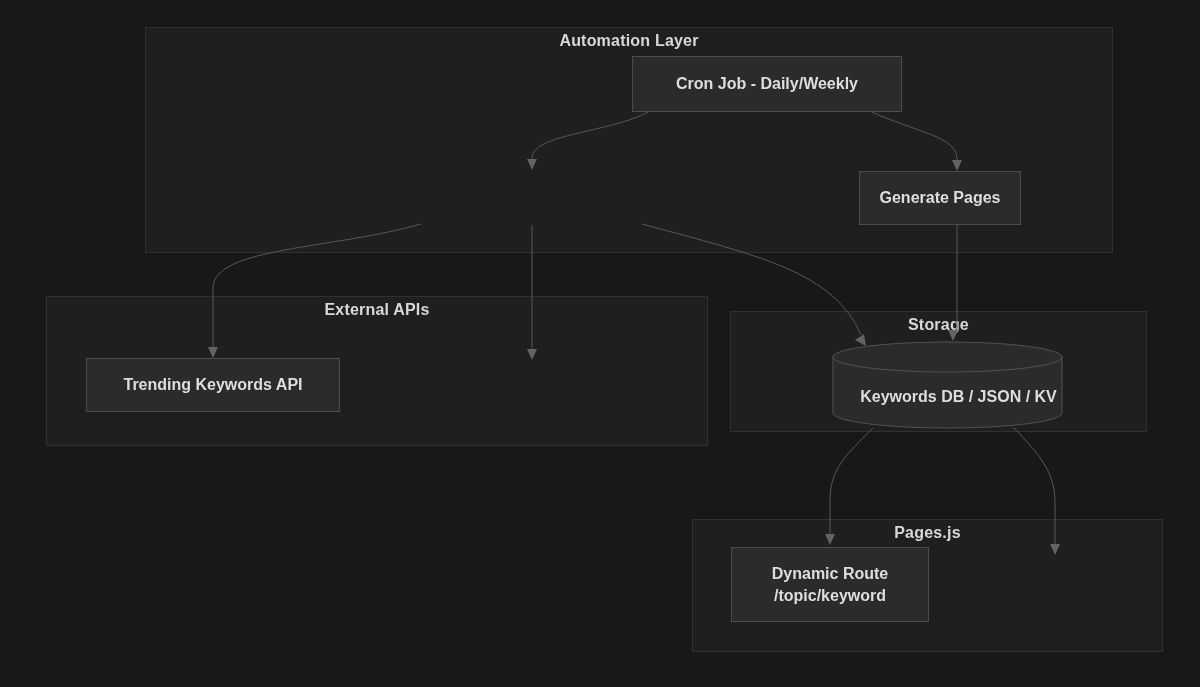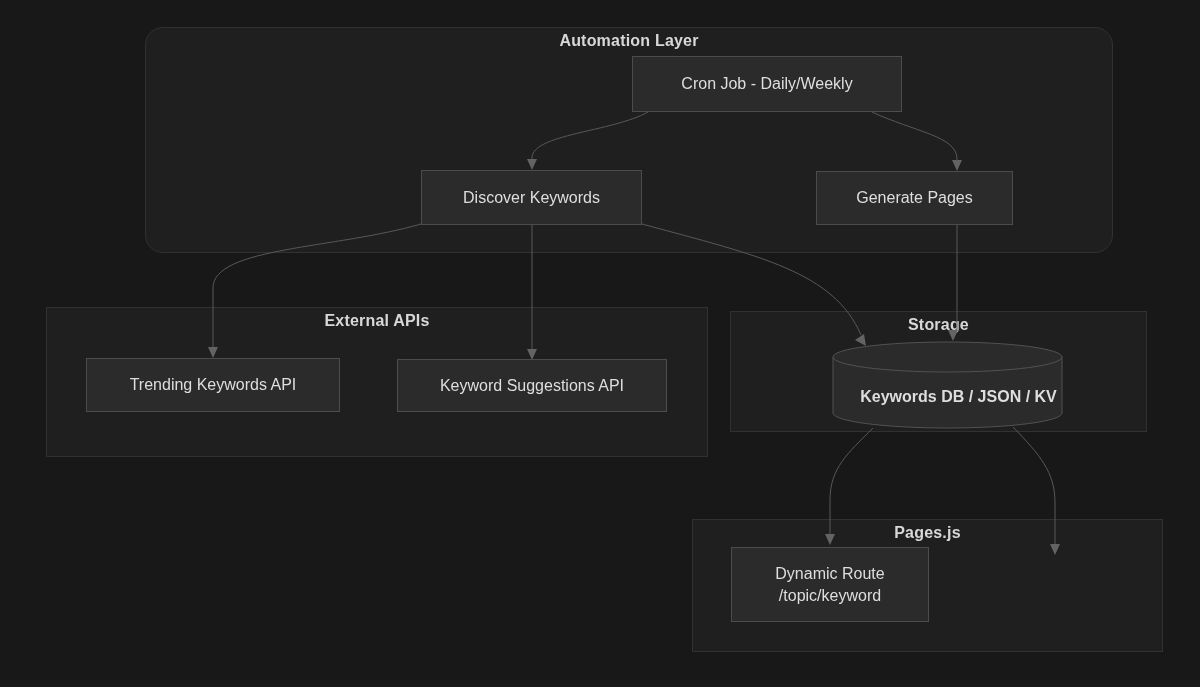--- a/index.html
+++ b/index.html
@@ -39,21 +39,21 @@
     width: 1200px;
     height: 687px;
   }
   .node {
     position: absolute;
     background: #2b2b2b;
     border: 1px solid #4c4c4c;
     box-sizing: border-box;
     color: #dedede;
     font-size: 16px;
-    font-weight: normal;
+    font-weight: bold;
     display: flex;
     flex-direction: column;
     align-items: center;
     justify-content: center;
     text-align: center;
     line-height: 1.35;
   }
   .cyl-label {
     position: absolute;
     left: 833px;
@@ -77,25 +77,25 @@
     fill: #2b2b2b;
     stroke: #525252;
     stroke-width: 1;
   }
 </style>
 </head>
 <body>
 
 <div class="stage">
 
-  <div class="cluster" style="left:145px; top:27px; width:968px; height:226px;border-radius:18px;">
+  <div class="cluster" style="left:145px; top:27px; width:968px; height:226px;">
     <div class="cluster-title">Automation Layer</div>
   </div>
 
-  <div class="cluster" style="left:46px; top:307px; width:662px; height:150px;padding-left:14px;">
+  <div class="cluster" style="left:46px; top:296px; width:662px; height:150px;padding-left:14px;">
     <div class="cluster-title">External APIs</div>
   </div>
 
   <div class="cluster" style="left:730px; top:311px; width:417px; height:121px;">
     <div class="cluster-title">Storage</div>
   </div>
 
   <div class="cluster" style="left:692px; top:519px; width:471px; height:133px;">
     <div class="cluster-title">Pages.js</div>
   </div>
@@ -127,35 +127,29 @@
     <polygon class="arrowhead" points="830,545 825,534 835,534"></polygon>
 
     <path class="edge-path" d="M 1013,427 C 1040,455 1055,472 1055,503 L 1055,544"></path>
     <polygon class="arrowhead" points="1055,555 1050,544 1060,544"></polygon>
   </svg>
 
   <div class="node" style="left:632px; top:56px; width:270px; height:56px;">
     <span>Cron Job - Daily/Weekly</span>
   </div>
 
-  <div class="node" style="left:421px; top:170px; width:221px; height:55px;">
-    <span>Discover Keywords</span>
-  </div>
 
-  <div class="node" style="left:816px; top:171px; width:197px; height:54px;">
+  <div class="node" style="left:859px; top:171px; width:162px; height:54px;">
     <span>Generate Pages</span>
   </div>
 
   <div class="node" style="left:86px; top:358px; width:254px; height:54px;">
     <span>Trending Keywords API</span>
   </div>
 
-  <div class="node" style="left:397px; top:359px; width:270px; height:53px;">
-    <span>Keyword Suggestions API</span>
-  </div>
 
   <div class="cyl-label">Keywords DB / JSON / KV</div>
 
   <div class="node" style="left:731px; top:547px; width:198px; height:75px;text-align:center;">
     <span>Dynamic Route</span>
     <span>/topic/keyword</span>
   </div>
 
 
 </div>

